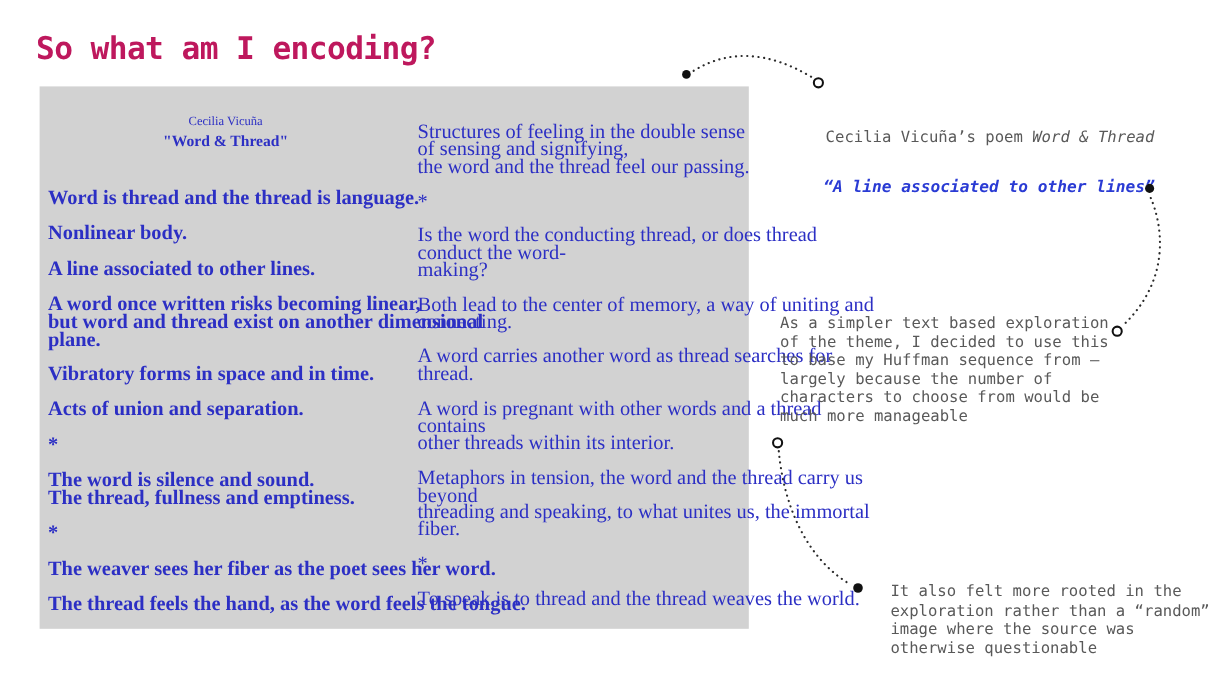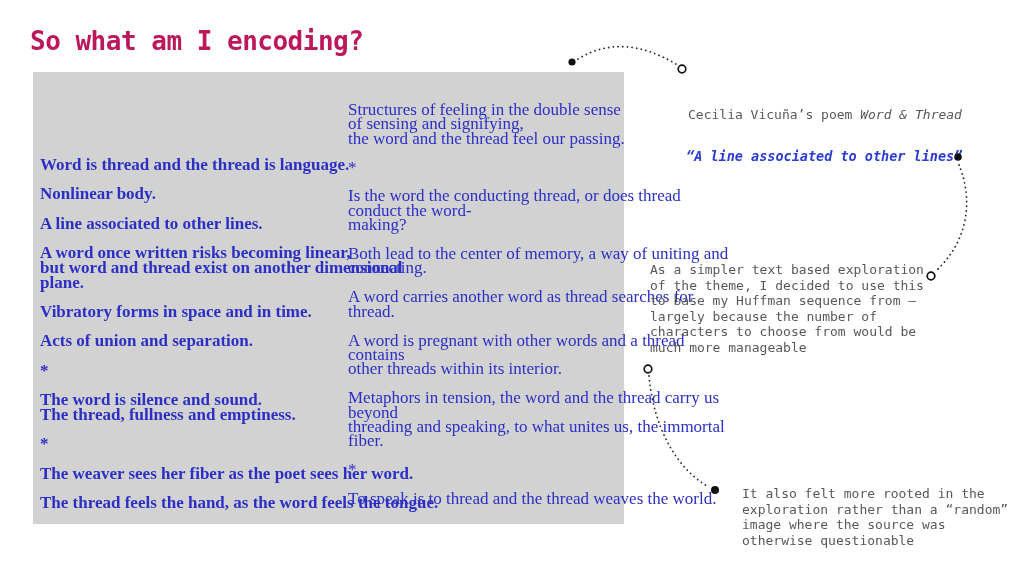--- a/index.html
+++ b/index.html
@@ -61,20 +61,24 @@
   }
   .dot-filled { fill: #111; stroke: none; }
   .dot-open   { fill: #ffffff; stroke: #111; stroke-width: 1.7; }
 </style>
 </head>
 <body>
 
 <h1 class="slide-title">So what am I encoding?</h1>
 
 <div class="poem-panel">
+  <div class="poem-header">
+    <div class="poem-author">Cecilia Vicuña</div>
+    <div class="poem-title">"Word &amp; Thread"</div>
+  </div>
   <div class="poem-col col-left">Word is thread and the thread is language.
 
 Nonlinear body.
 
 A line associated to other lines.
 
 A word once written risks becoming linear,
 but word and thread exist on another dimensional
 plane.
 

